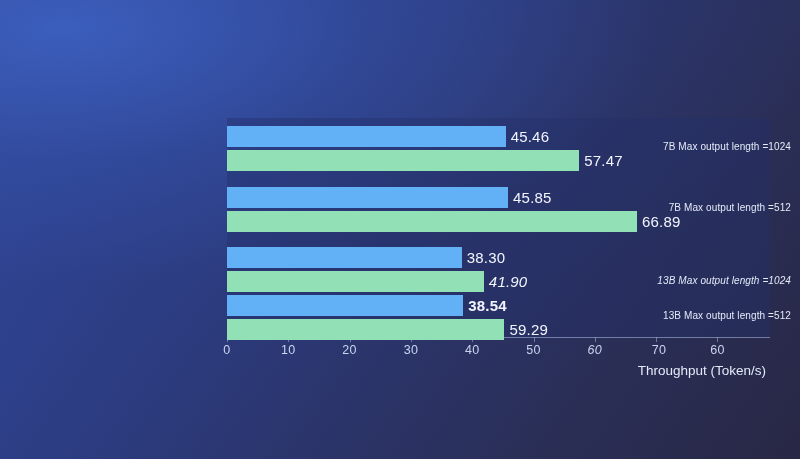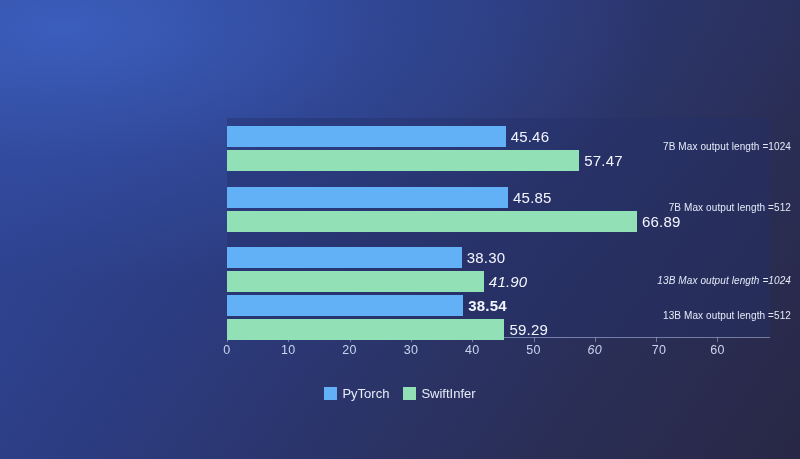--- a/index.html
+++ b/index.html
@@ -201,25 +201,16 @@
         <div class="bar-value" style="left: 509.444px; top: 319px;">59.29</div>
       </div>
     <div id="cats">
         <div class="cat-label" style="top: 140.5px;">7B Max output length =1024</div>
         <div class="cat-label" style="top: 201.5px;">7B Max output length =512</div>
         <div class="cat-label" style="top: 275px; font-style: italic;">13B Max output length =1024</div>
         <div class="cat-label" style="top: 309.5px;">13B Max output length =512</div>
       </div>
   </div>
 
-
-  <div id="legend">
-      <div class="legend-item">
-        <span class="legend-swatch" style="background: rgb(98, 176, 245);"></span>
-        <span class="legend-label">PyTorch</span>
-      </div>
-      <div class="legend-item">
-        <span class="legend-swatch" style="background: rgb(145, 224, 182);"></span>
-        <span class="legend-label">SwiftInfer</span>
-      </div>
-    </div>
+  <div id="axis-title">Throughput (Token/s)</div>
+
 
 </div>
 
 </body></html>

